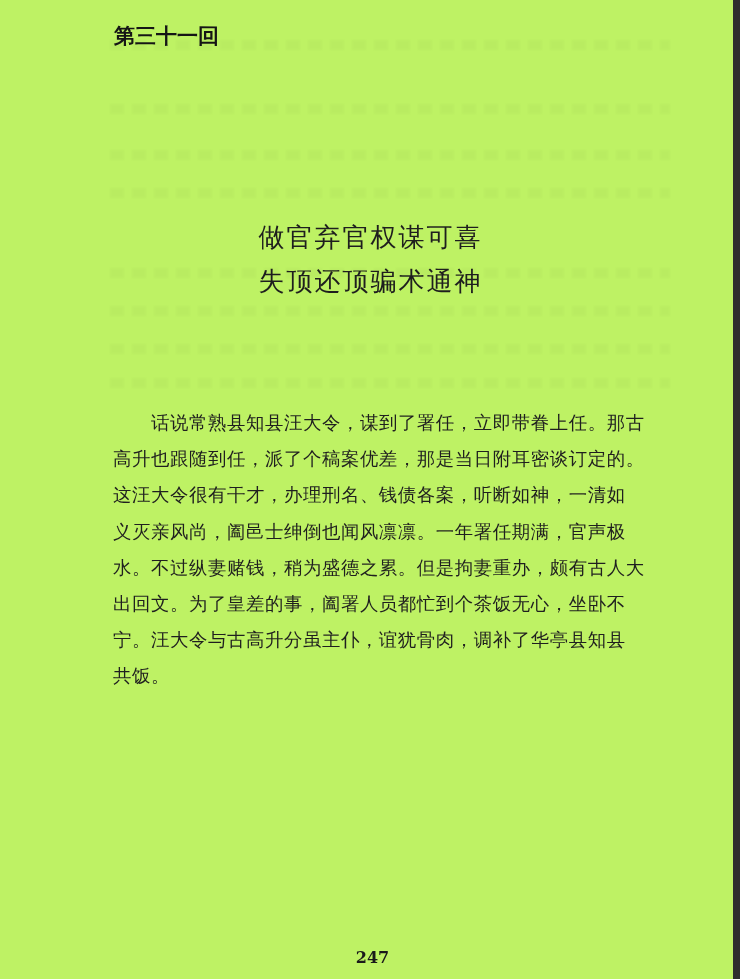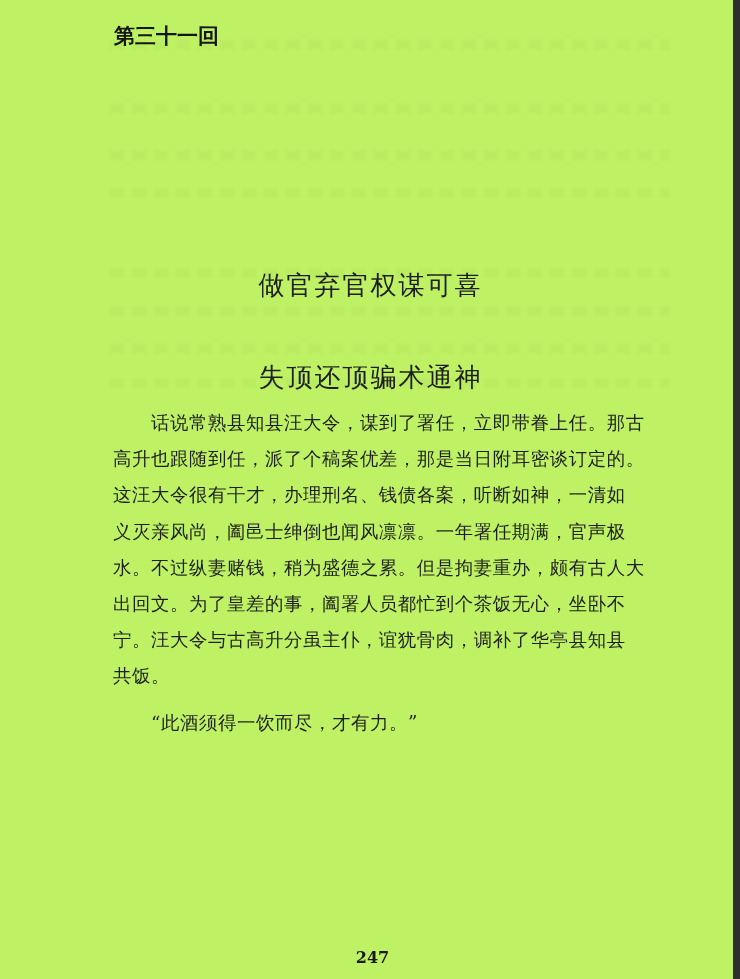--- a/index.html
+++ b/index.html
@@ -54,35 +54,35 @@
       width: 733px;
       text-align: center;
     }
     .title-line {
       font-family: "DejaVu Sans", "Liberation Sans", sans-serif;
       font-size: 26px;
       letter-spacing: 2px;
       color: #1e1e1e;
       line-height: 44px;
       padding-left: 8px;
-      margin-top: 48px;
     }
     .body-text {
       position: absolute;
       left: 113px;
       top: 405px;
       width: 530px;
       font-size: 18.4px;
       line-height: 36.2px;
       color: #1f1f1f;
       letter-spacing: 0.6px;
     }
     .line {
       white-space: nowrap;
       display: block;
+      font-family: Liberation Serif, serif;
     }
     .para-gap {
       height: 10px;
     }
     .indent {
       padding-left: 38px;
     }
     .page-number {
       position: absolute;
       left: 0;
@@ -121,21 +121,18 @@
       <span class="line indent">话说常熟县知县汪大令，谋到了署任，立即带眷上任。那古</span>
       <span class="line">高升也跟随到任，派了个稿案优差，那是当日附耳密谈订定的。</span>
       <span class="line">这汪大令很有干才，办理刑名、钱债各案，听断如神，一清如</span>
       <span class="line">义灭亲风尚，阖邑士绅倒也闻风凛凛。一年署任期满，官声极</span>
       <span class="line">水。不过纵妻赌钱，稍为盛德之累。但是拘妻重办，颇有古人大</span>
       <span class="line">出回文。为了皇差的事，阖署人员都忙到个茶饭无心，坐卧不</span>
       <span class="line">宁。汪大令与古高升分虽主仆，谊犹骨肉，调补了华亭县知县</span>
       <span class="line">共饭。</span>
     </div>
     <div class="para-gap"></div>
-    <div>
-      <span class="line indent">“此酒须得一饮而尽，才有力。”</span>
-    </div>
   </div>
 
   <div class="page-number">247</div>
 </div>
 
 <div class="right-edge"></div>
 
 </body></html>

